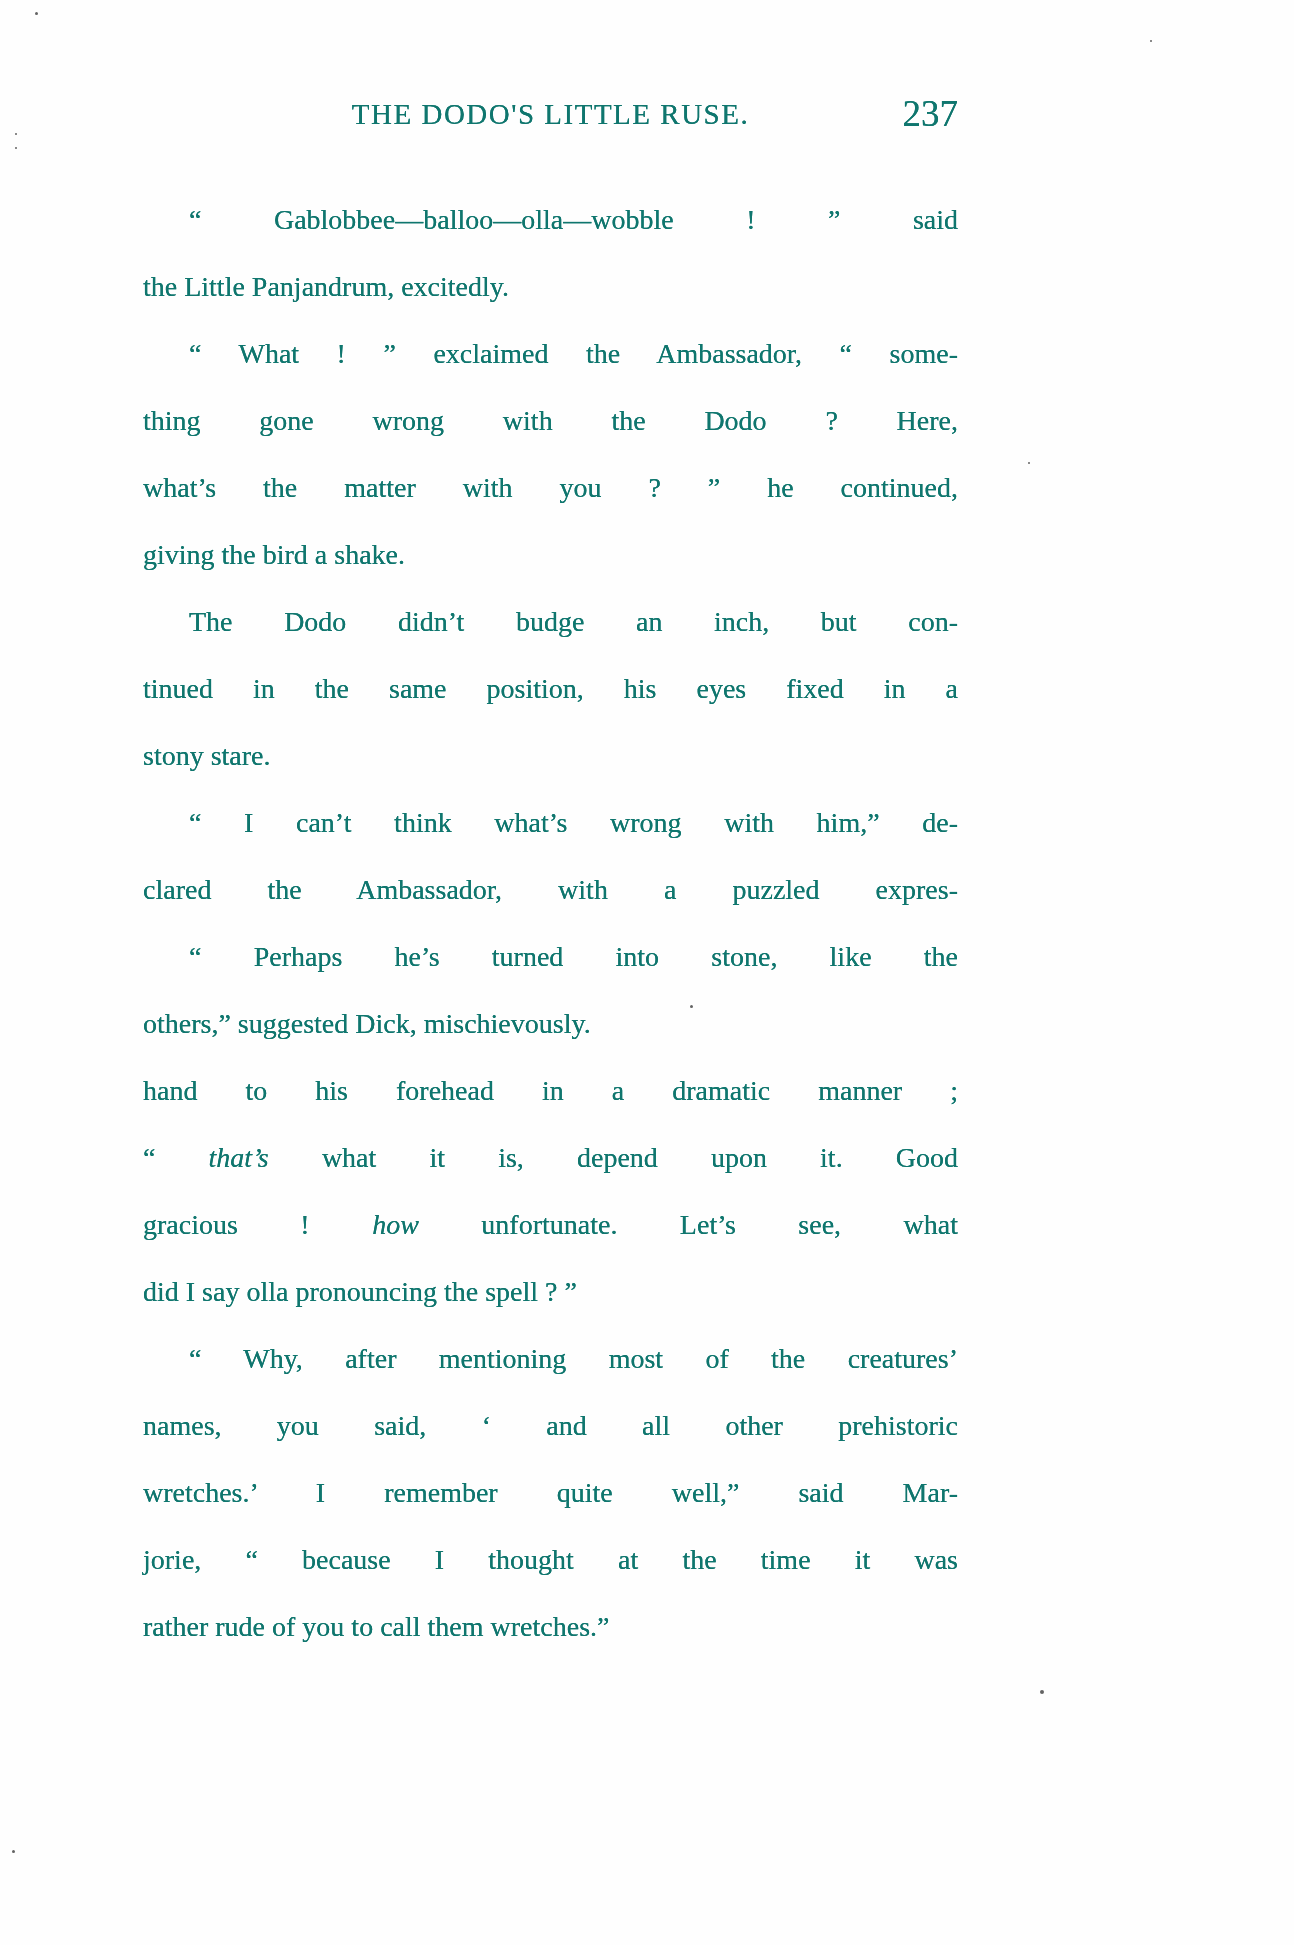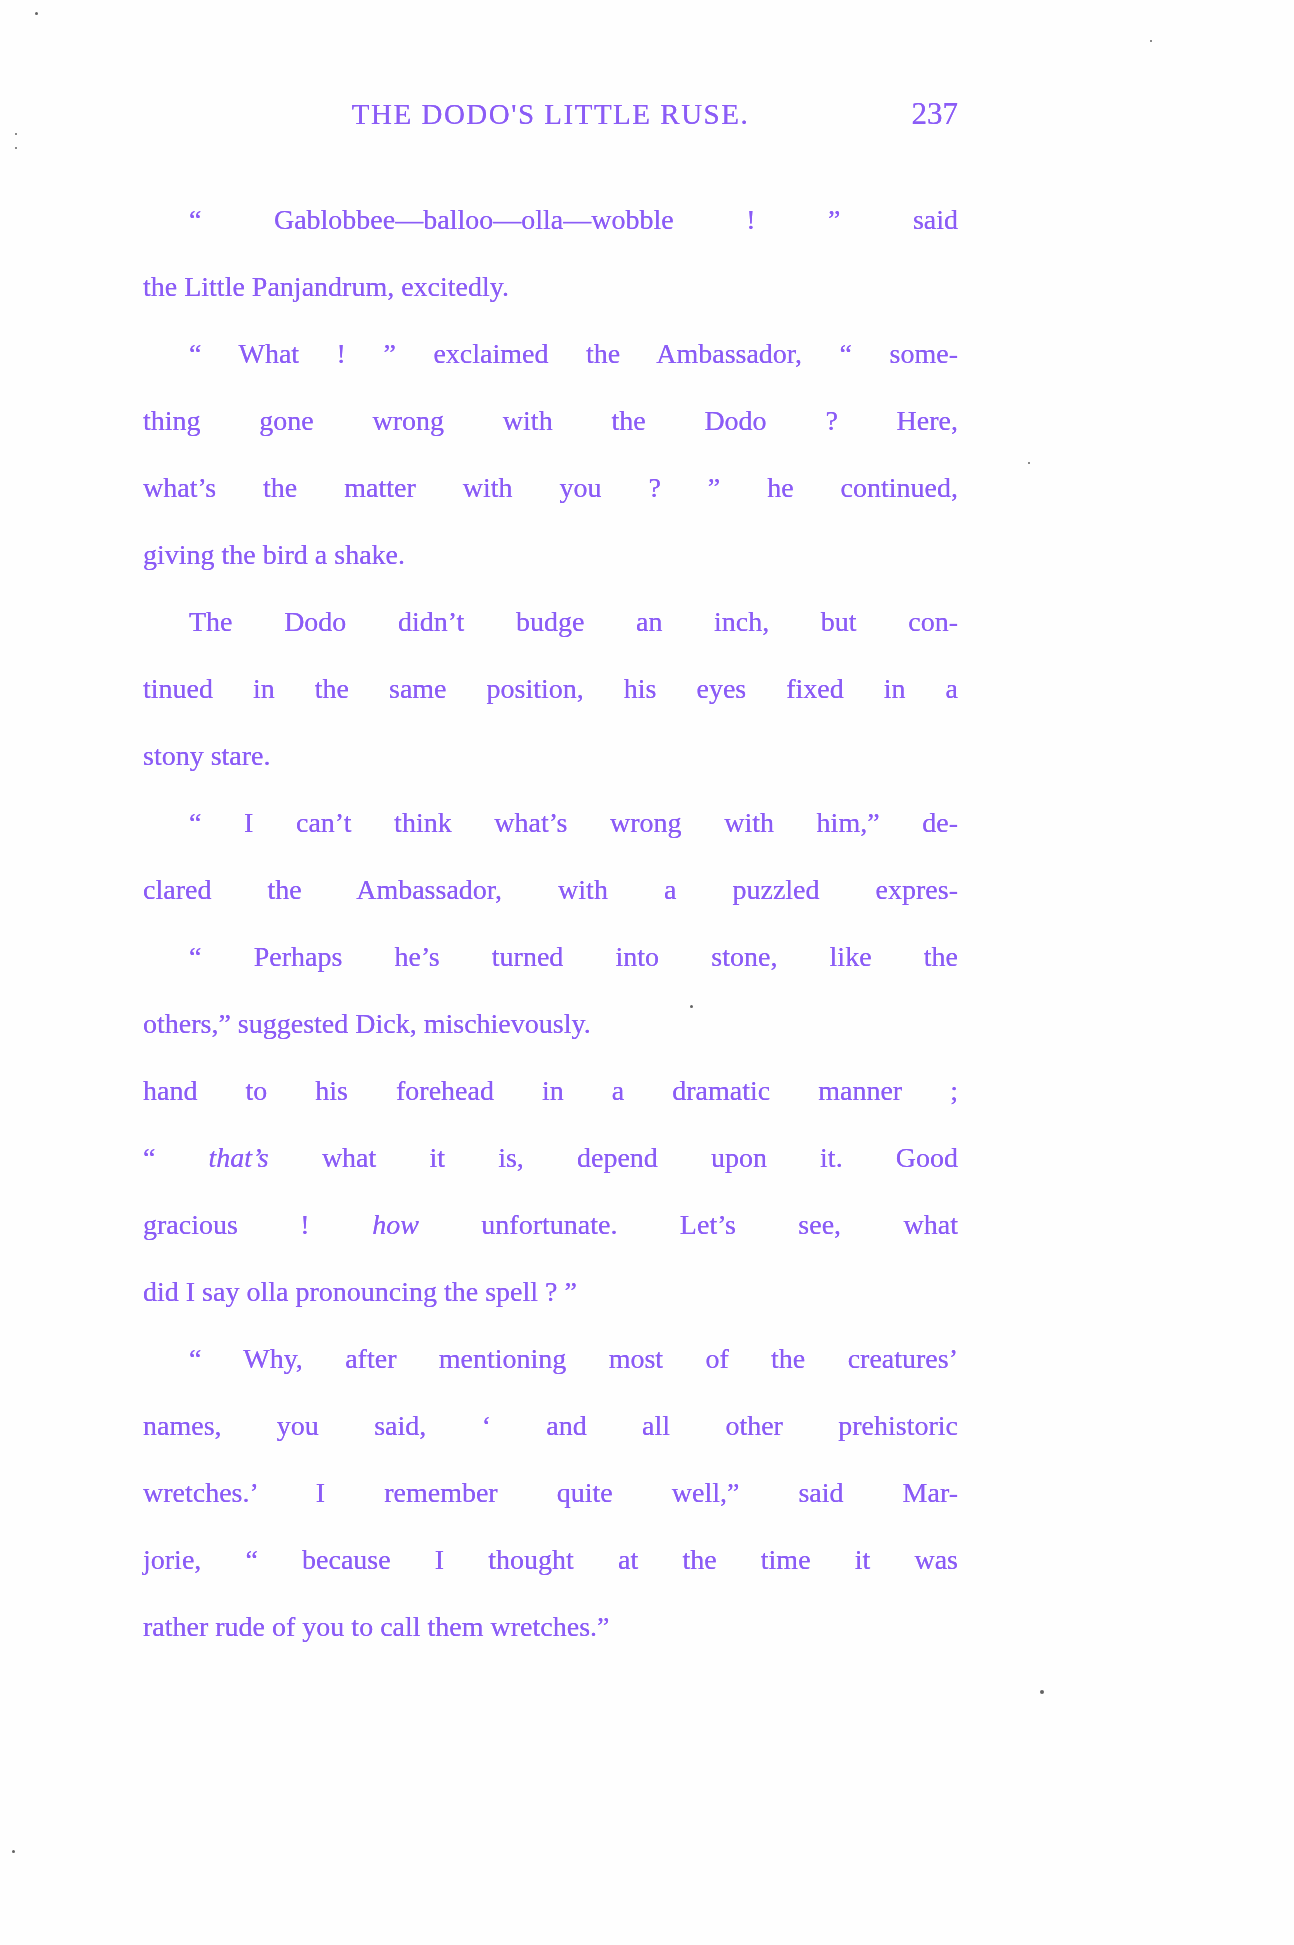--- a/index.html
+++ b/index.html
@@ -1,41 +1,41 @@
 <!DOCTYPE html>
 <html><head>
 <meta charset="utf-8">
 <title>Book Page Scan</title>
 <style>
   html,body { margin:0; padding:0; background:#ffffff; }
   .page {
     position:relative;
     width:1294px; height:1945px;
     background:#fefefe;
-    color:#8b5cf6;
+    color:#0f766e;
     font-family:"Liberation Serif", serif;
     overflow:hidden;
   }
   .running-header {
     position:absolute;
     top:94px; left:143px; width:815px;
     height:40px;
   }
   .running-title {
     display:block;
     text-align:center;
     font-size:29px;
     letter-spacing:1.5px;
     line-height:40px;
     text-shadow:0 0 0.5px currentColor;
   }
   .page-number {
     position:absolute;
     top:0; right:0;
-    font-size:31px;
+    font-size:37px;
     line-height:40px;
     text-shadow:0 0 0.5px currentColor;
   }
   .page-body {
     position:absolute;
     top:186px; left:143px; width:815px;
     font-size:28px;
   }
   .para { margin:0; padding:0; }
   .line {

